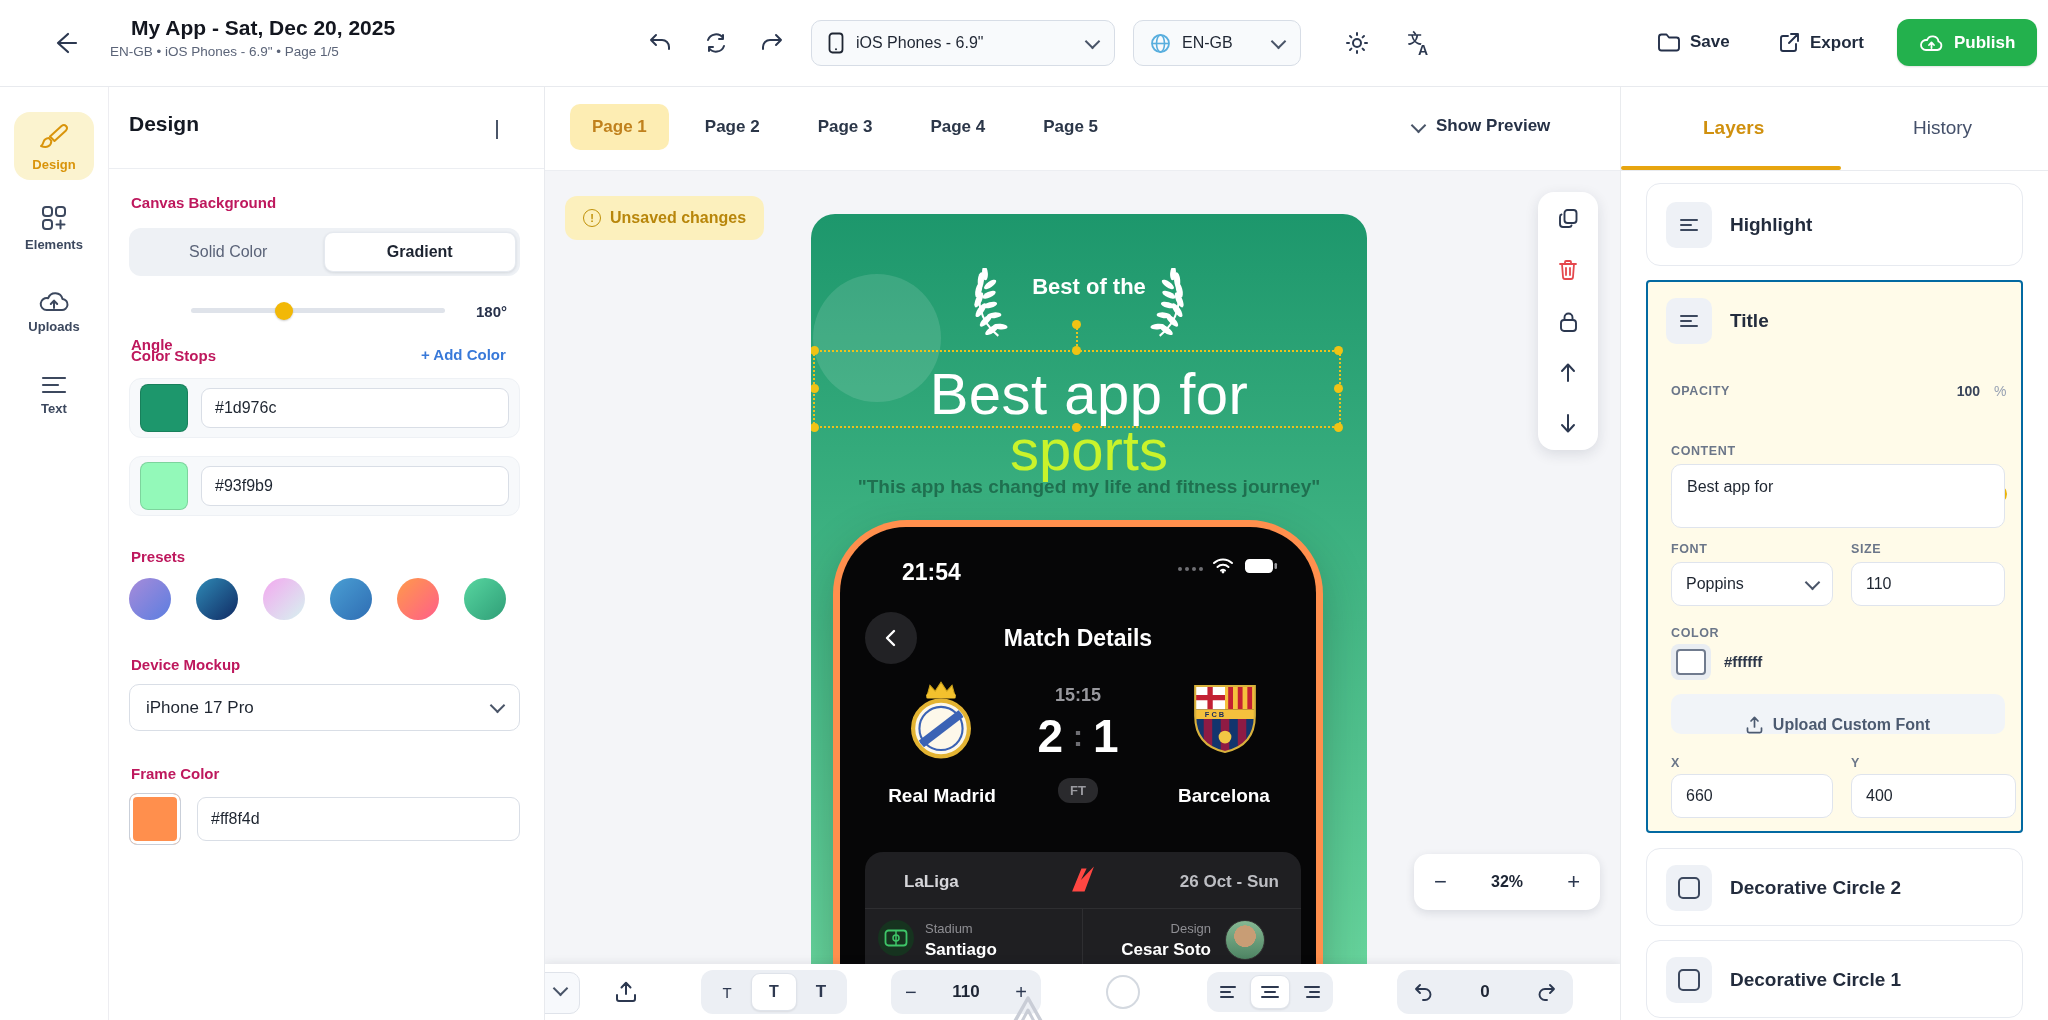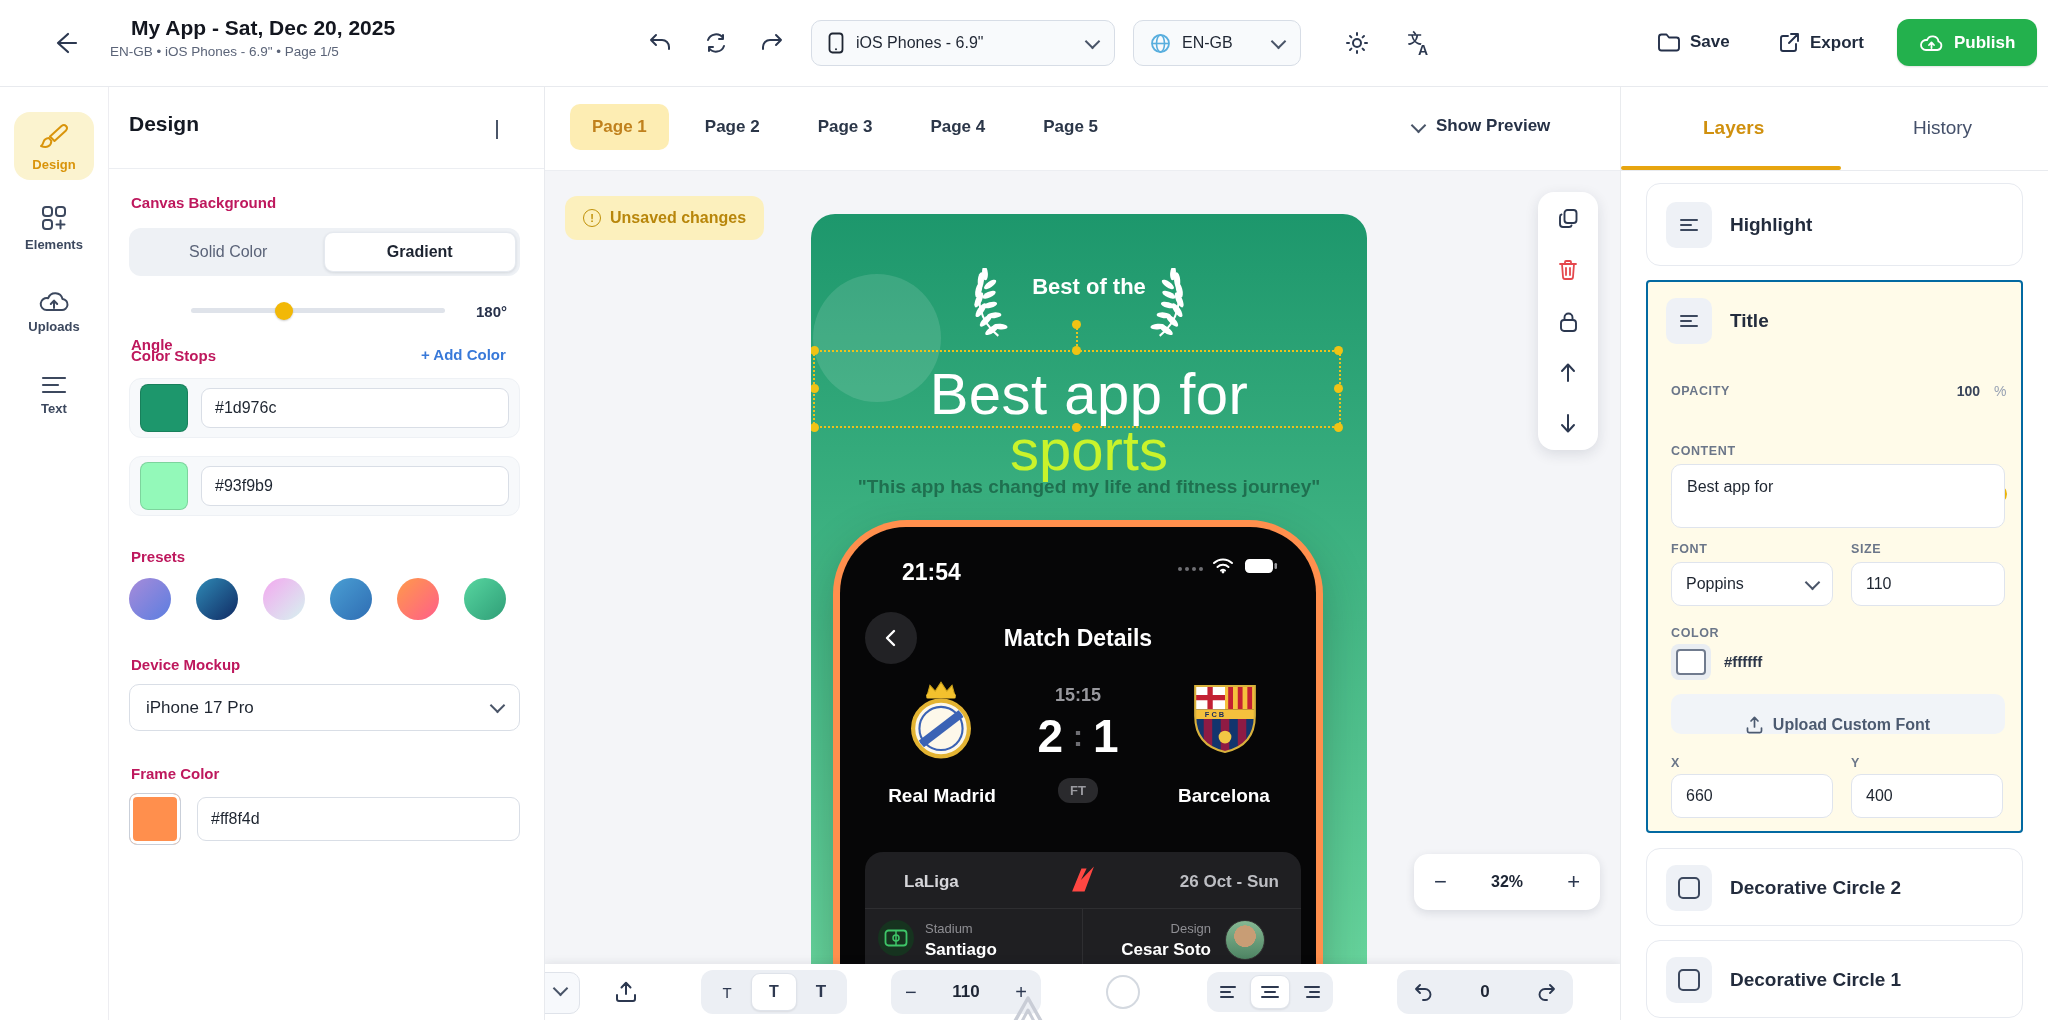--- a/index.html
+++ b/index.html
@@ -676,21 +676,21 @@
             <path d="M8.5 11 V1.8 M5 5 L8.5 1.4 12 5 M1.5 12 v3 q0 1.6 1.6 1.6 h10.8 q1.6 0 1.6 -1.6 v-3" stroke="#4c5a70" stroke-width="1.7" fill="none" stroke-linecap="round" stroke-linejoin="round"></path>
           </svg>
         <span>Upload Custom Font</span>
       </div>
 
       <div class="abs plabel" style="left:23px;top:474px;">X</div>
       <div class="abs plabel" style="left:203px;top:474px;">Y</div>
       <div class="abs" style="left:23px;top:492px;width:162px;">
         <input class="pinput" value="660" style="">
       </div>
-      <div class="abs" style="left:203px;top:492px;width:152px;">
+      <div class="abs" style="left:203px;top:492px;width:165px;">
         <input class="pinput" value="400" style="">
       </div>
     </div>
 
     <div class="lcard" style="top:762px;height:78px;">
       <div class="head" style="padding:16px 19px;">
         <span class="chip">
             <span class="sqchip"></span>
           </span>
         <span class="lname">Decorative Circle 2</span>

